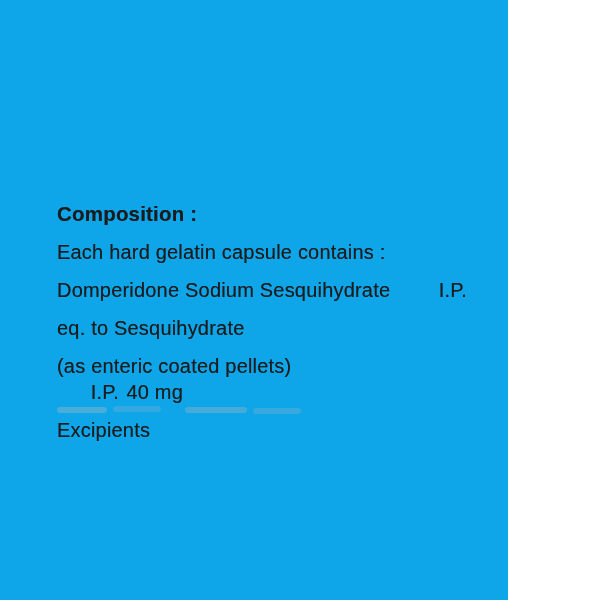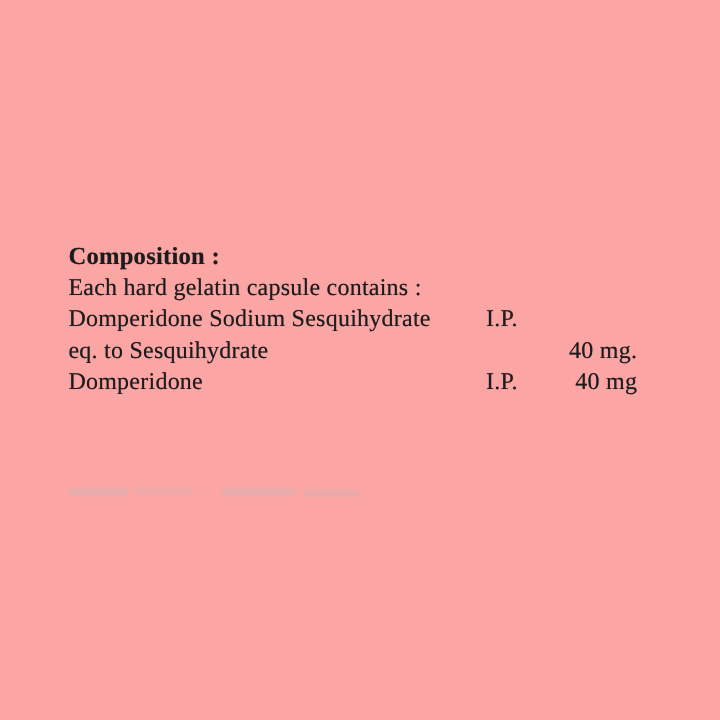--- a/index.html
+++ b/index.html
@@ -8,24 +8,23 @@
   }
   body {
     width: 600px;
     height: 600px;
     background: #ffffff;
     font-family: "Liberation Sans", "DejaVu Sans", sans-serif;
     overflow: hidden;
   }
   .sheet {
     position: relative;
-    width: 600px;
+    width: 508px;
     height: 600px;
-    background: #fca5a5;
-    font-family: Liberation Serif, serif;
+    background: #0ea5e9;
   }
   .comp-block {
     position: absolute;
     left: 57px;
     top: 201px;
     width: 474px;
     color: #1c1c1c;
     font-size: 20px;
     line-height: 26px;
     letter-spacing: 0.2px;
@@ -37,25 +36,27 @@
     font-size: 20.5px;
   }
   .row {
     display: flex;
     align-items: baseline;
   }
   .sub {
     width: 348px;
     flex: 0 0 348px;
     white-space: nowrap;
+    margin-top: 12px;
   }
   .std {
     width: 62px;
     flex: 0 0 62px;
     white-space: nowrap;
+    text-align: right;
   }
   .amt {
     width: 64px;
     flex: 0 0 64px;
     text-align: right;
     white-space: nowrap;
   }
   
   .smudge-line {
     position: absolute;
@@ -92,32 +93,36 @@
 
     <div class="row">
       <span class="sub">Domperidone Sodium Sesquihydrate</span>
       <span class="std">I.P.</span>
       <span class="amt"></span>
     </div>
 
     <div class="row">
       <span class="sub">eq. to Sesquihydrate</span>
       <span class="std"></span>
-      <span class="amt">40 mg.</span>
     </div>
 
+    <div class="row">
+      <span class="sub">(as enteric coated pellets)</span>
+      <span class="std"></span>
+      <span class="amt"></span>
+    </div>
 
     <div class="row">
-      <span class="sub">Domperidone</span>
       <span class="std">I.P.</span>
       <span class="amt">40 mg</span>
     </div>
 
 
     <div class="row">
+      <span class="sub">Excipients</span>
       <span class="std"></span>
     </div>
 
   </div>
 
   <div class="smudge-line">
     <span class="smudge s1"></span>
     <span class="smudge s2"></span>
     <span class="smudge s3"></span>
     <span class="smudge s4"></span>

